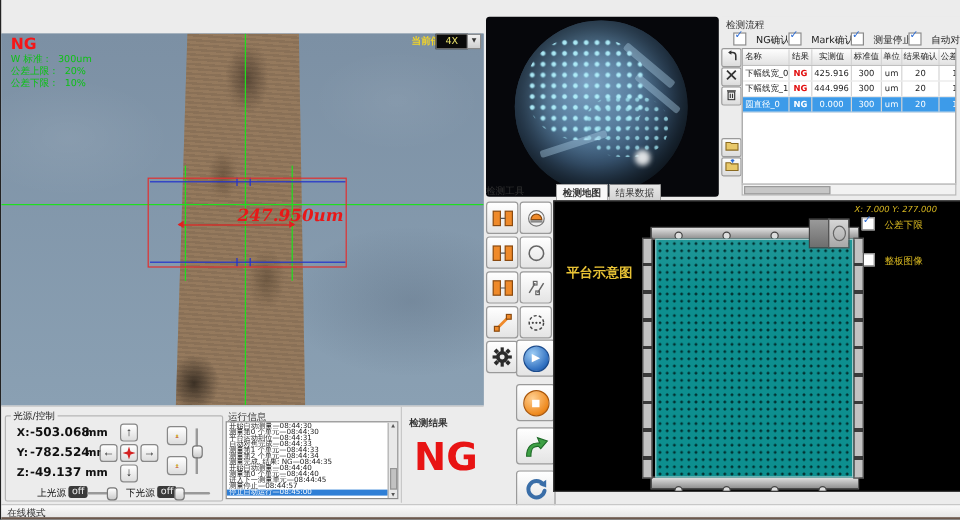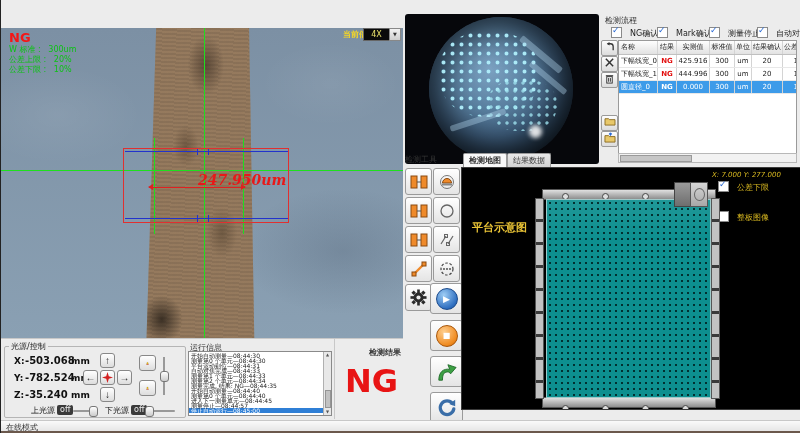--- a/index.html
+++ b/index.html
@@ -375,21 +375,21 @@
   <div class="abs groupbox" style="left:3px;top:346px;width:180px;height:70px;">
     <div class="abs" style="left:4px;top:-6px;background:#ececec;padding:0 2px;font-size:8px;">光源/控制</div>
 
     <div class="abs axislabel" style="left:9px;top:9px;">X:</div>
     <div class="abs axisvalue" style="left:20px;top:8px;width:42px;">-503.068</div>
     <div class="abs axisunit" style="left:66px;top:9px;">mm</div>
     <div class="abs axislabel" style="left:9px;top:26px;">Y:</div>
     <div class="abs axisvalue" style="left:20px;top:25px;width:42px;">-782.524</div>
     <div class="abs axisunit" style="left:66px;top:26px;">mm</div>
     <div class="abs axislabel" style="left:9px;top:43px;">Z:</div>
-    <div class="abs axisvalue" style="left:20px;top:42px;width:42px;">-35.240</div>
+    <div class="abs axisvalue" style="left:20px;top:42px;width:42px;">-49.137</div>
     <div class="abs axisunit" style="left:66px;top:43px;">mm</div>
 
     <button class="abs padbtn" style="left:95px;top:6px;"><span>↑</span></button>
     <button class="abs padbtn" style="left:78px;top:23px;"><span>←</span></button>
     <button class="abs padbtn" style="left:95px;top:23px;">
       <svg width="11" height="11" viewBox="0 0 12 12" style="margin-top:1px;">
           <path d="M6 0 L7.4 4.6 L12 6 L7.4 7.4 L6 12 L4.6 7.4 L0 6 L4.6 4.6 Z" fill="#d42020"></path>
         </svg>
     </button>
     <button class="abs padbtn" style="left:112px;top:23px;"><span>→</span></button>
@@ -438,21 +438,21 @@
       <div class="logline hl">停止自动运行—08:45:00</div>
     </div>
     <div class="abs vscroll" style="right:0;top:0;width:7px;height:63px;">
       <div class="scrollarrow" style="height:6px;">▲</div>
       <div class="abs vthumb" style="left:1px;top:38px;width:4px;height:16px;"></div>
       <div class="abs scrollarrow" style="left:0;bottom:0;width:7px;height:6px;">▼</div>
     </div>
   </div>
 
   <div class="abs" style="left:333px;top:339px;width:1px;height:80px;background:#c8c8c8;"></div>
-  <div class="abs paneltitle" style="left:340px;top:347px;font-weight:bold;margin-left:28px;">检测结果</div>
+  <div class="abs paneltitle" style="left:340px;top:347px;font-weight:bold;">检测结果</div>
   <div class="abs bigng" style="left:344px;top:362px;">NG</div>
 
   <div class="abs statusbar">
     <span style="margin-left:5px;">在线模式</span>
   </div>
   <div class="abs bottomedge"></div>
 
 </div>
 
 </body></html>

